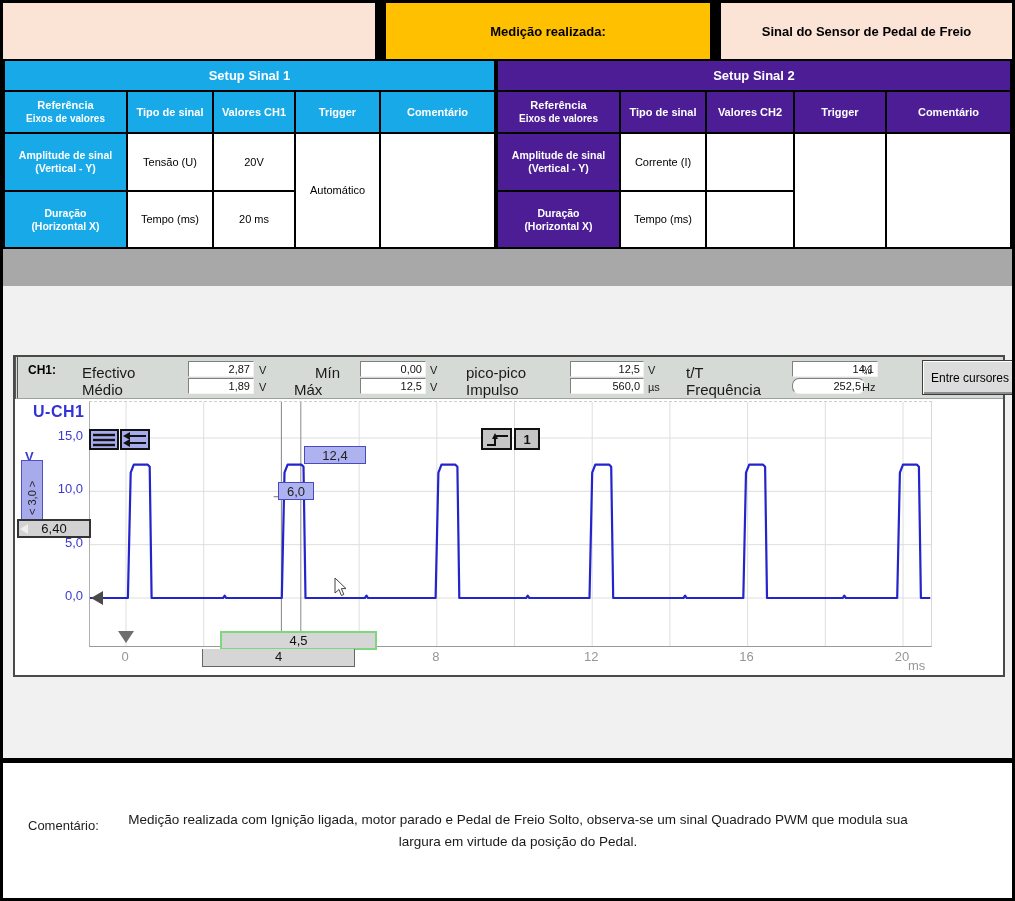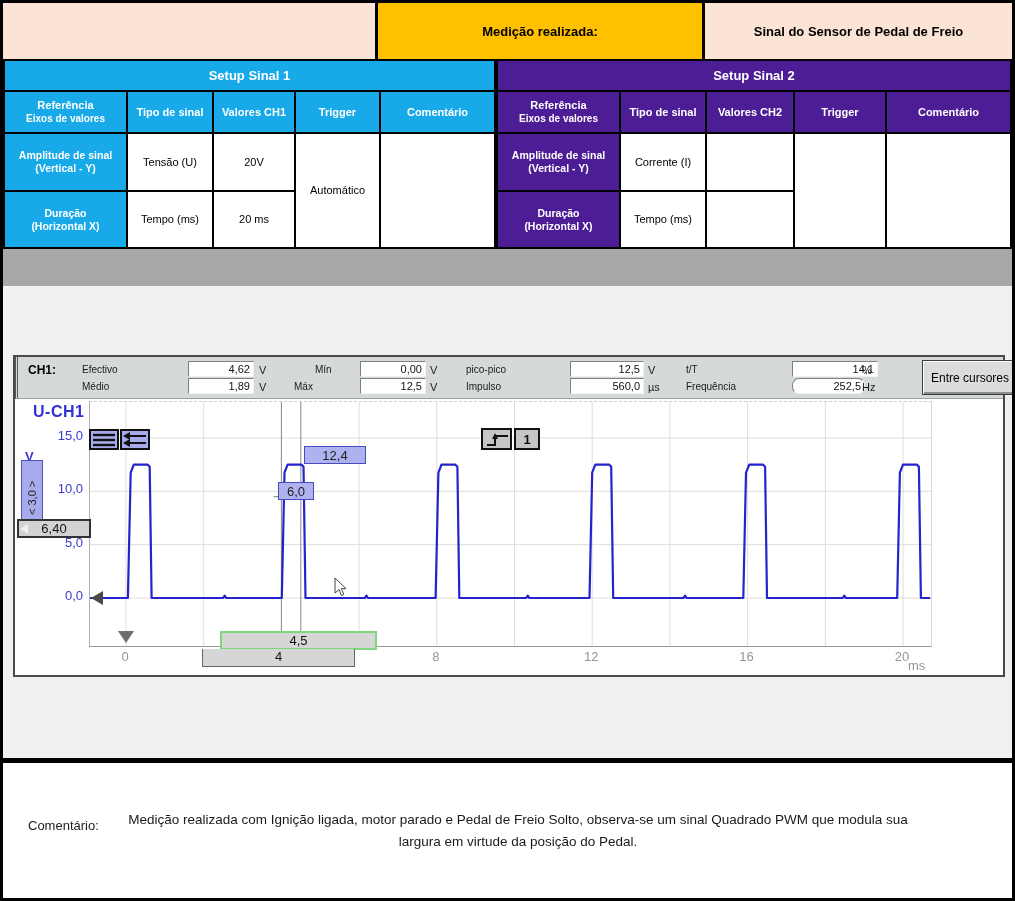--- a/index.html
+++ b/index.html
@@ -1,21 +1,21 @@
 <!DOCTYPE html>
 <html><head>
 <meta charset="utf-8">
 <style>
   * { margin:0; padding:0; box-sizing:border-box; font-family:"Liberation Sans", sans-serif; }
   html,body { background:#888; }
   #page { position:relative; width:1015px; height:901px; background:#fff; border:3px solid #000; overflow:hidden; }
 
   
   #header-row { position:absolute; left:0; top:0; width:1009px; height:56px; background:#000;
-    display:grid; grid-template-columns:372px 324px 1fr; gap:3px; }
+    display:grid; grid-template-columns:372px 324px 1fr; gap:11px; }
   #header-row .hcell { display:flex; align-items:center; justify-content:center; font-size:13px; font-weight:bold; color:#000; }
   .peach { background:#FBE3D6; }
   .gold  { background:#FFC000; }
 
   
   #setup-row { position:absolute; left:0; top:56px; width:1009px; height:190px; display:flex; }
   .setup-grid { background:#000; border:2px solid #000; display:grid; gap:2px;
     grid-template-rows:29px 40px 56px 1fr; }
   #setup1-grid { width:493px; grid-template-columns:121px 84px 80px 83px 1fr; }
   #setup2-grid { width:516px; grid-template-columns:121px 84px 86px 90px 1fr; }
@@ -33,21 +33,21 @@
   #gray-bar   { position:absolute; left:0; top:246px; width:1009px; height:37px; background:#A8A8A8; }
   #light-area { position:absolute; left:0; top:283px; width:1009px; height:472px; background:#F1F1F1; }
   #black-line { position:absolute; left:0; top:755px; width:1009px; height:5px; background:#000; }
   #comment-area { position:absolute; left:0; top:760px; width:1009px; height:135px; background:#fff; }
   #comment-label { position:absolute; left:25px; top:55px; font-size:13px; color:#222; }
   #comment-text { position:absolute; left:115px; top:46px; width:800px; text-align:center; font-size:13.5px; line-height:22px; color:#1a1a1a; }
 
   
   #scope { position:absolute; left:10px; top:352px; width:992px; height:322px; background:#fff; border:2px solid #4a4a4a; }
   #readout-bar { position:absolute; left:0; top:0; width:100%; height:42px; background:#D6DAD6; border-bottom:1px solid #9aa09a; border-left:3px double #555; }
-  .ro-label { position:absolute; font-size:10px; color:#1a1a1a; white-space:nowrap; }
+  .ro-label { position:absolute; font-size:15px; color:#1a1a1a; white-space:nowrap; }
   .ro-box { position:absolute; height:16px; background:#fff; border:1px solid #808080; border-right-color:#f2f2f2; border-bottom-color:#f2f2f2; font-size:11px; text-align:right; padding:1px 3px 0 0; color:#111; }
   .ro-unit { position:absolute; font-size:11px; color:#1a1a1a; }
   #ch1-label { position:absolute; left:10px; top:6px; font-size:12px; font-weight:bold; color:#000; }
   #cursor-button { position:absolute; left:888px; top:3px; width:96px; height:35px; background:#DCDCDC; border:1px solid #3c3c3c;
     box-shadow:inset 1px 1px 0 #ffffff, inset -2px -2px 0 #8e8e8e; font-size:12px; display:flex; align-items:center; justify-content:center; color:#000;margin-left:16px; }
 
   #plot-title { position:absolute; left:18px; top:46px; font-size:16px; font-weight:bold; color:#3232D8; letter-spacing:.5px; }
   #timebase-box { position:absolute; left:226px; top:47px; width:84px; height:16px; background:#C9C9C9; font-size:12px; font-weight:bold; color:#333; text-align:center; line-height:16px; }
 
   #plot { position:absolute; left:74px; top:44px; width:843px; height:246px; background:#fff;
@@ -151,21 +151,21 @@
 
   <div id="gray-bar"></div>
   <div id="light-area"></div>
 
   <div id="scope">
     <div id="readout-bar">
       <span id="ch1-label">CH1:</span>
 
       <span class="ro-label" style="left:64px; top:7px;">Efectivo</span>
       <span class="ro-label" style="left:64px; top:24px;">Médio</span>
-      <span class="ro-box" style="left:170px; top:4px;  width:66px;">4,62</span>
+      <span class="ro-box" style="left:170px; top:4px;  width:66px;">2,87</span>
       <span class="ro-box" style="left:170px; top:21px; width:66px;">1,89</span>
       <span class="ro-unit" style="left:241px; top:7px;">V</span>
       <span class="ro-unit" style="left:241px; top:24px;">V</span>
 
       <span class="ro-label" style="left:273px; top:7px;padding-left:24px;">Mín</span>
       <span class="ro-label" style="left:276px; top:24px;">Máx</span>
       <span class="ro-box" style="left:342px; top:4px;  width:66px;">0,00</span>
       <span class="ro-box" style="left:342px; top:21px; width:66px;">12,5</span>
       <span class="ro-unit" style="left:412px; top:7px;">V</span>
       <span class="ro-unit" style="left:412px; top:24px;">V</span>

